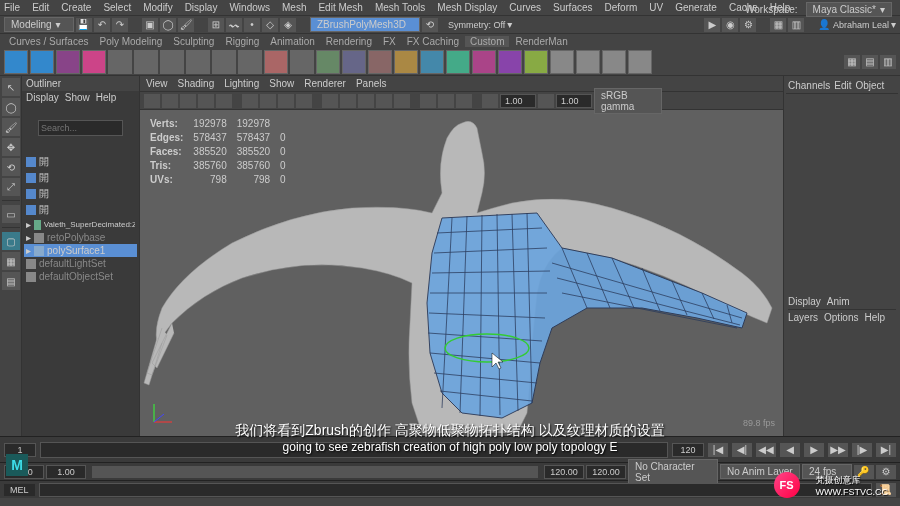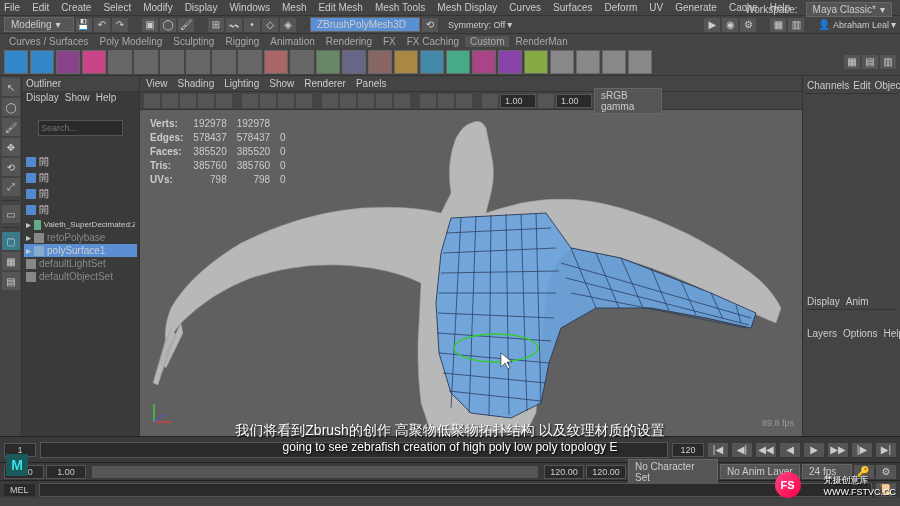--- a/index.html
+++ b/index.html
@@ -34,38 +34,38 @@
 .vp-toolbar .btn{width:16px;height:14px;background:#555}
 .vp-input{background:#2a2a2a;border:1px solid #555;padding:1px 4px;font-size:9px;width:36px}
 .vp-stats{position:absolute;top:40px;left:8px;font-size:9px;color:#ccc;line-height:12px}
 .vp-stats td{padding:0 8px 0 0;text-align:right}
 .vp-stats td:first-child{text-align:left;font-weight:bold}
 .model-area{position:absolute;inset:34px 0 0 0;display:flex;align-items:center;justify-content:center}
 .axis{position:absolute;bottom:8px;left:8px;width:30px;height:30px}
 .camera-label{position:absolute;bottom:4px;left:50%;transform:translateX(-50%);font-size:9px;color:#888}
 .fps{position:absolute;bottom:8px;right:8px;font-size:9px;color:#999}
 .m-logo{position:absolute;bottom:30px;left:6px;width:22px;height:22px;background:#1a5a5a;display:flex;align-items:center;justify-content:center;color:#3ddde8;font-weight:bold;font-size:14px}
-.right-panel{width:98px;background:#444;border-left:1px solid #333;padding:2px}
+.right-panel{width:117px;background:#444;border-left:1px solid #333;padding:2px}
 .right-tabs{display:flex;gap:4px;font-size:9px;padding:2px;border-bottom:1px solid #333}
 .right-sec{margin-top:200px;padding:2px;font-size:9px}
 .right-sec .hd{display:flex;gap:6px;margin-bottom:2px}
 .timeline{height:26px;background:#3a3a3a;display:flex;align-items:center;padding:0 4px;gap:4px;border-top:1px solid #222}
 .time-input{width:32px;background:#2a2a2a;border:1px solid #555;padding:1px;font-size:9px;text-align:center}
 .time-track{flex:1;height:16px;background:#2a2a2a;border:1px solid #555;position:relative}
 .time-slider{height:18px;background:#3a3a3a;display:flex;align-items:center;padding:0 4px;gap:2px;border-top:1px solid #222}
 .range-input{width:40px;background:#2a2a2a;border:1px solid #555;padding:1px;font-size:9px;text-align:center}
 .range-bar{flex:1;height:12px;background:#555;margin:0 4px}
 .play-btn{width:20px;height:14px;background:#555;display:flex;align-items:center;justify-content:center}
 .cmd-line{height:18px;background:#3a3a3a;display:flex;align-items:center;padding:0 4px;gap:4px;border-top:1px solid #222}
 .cmd-label{background:#2a2a2a;padding:1px 6px;font-size:9px}
 .cmd-input{flex:1;background:#2a2a2a;border:1px solid #555;height:14px}
 .subtitle{position:absolute;bottom:52px;left:50%;transform:translateX(-50%);text-align:center;width:90%}
 .sub-cn{color:#fff;font-size:14px;text-shadow:1px 1px 2px #000;font-weight:normal}
 .sub-en{color:#ffffff;font-size:12px;text-shadow:1px 1px 2px #000}
-.watermark{position:absolute;bottom:8px;right:4px;display:flex;align-items:center;gap:23px}
+.watermark{position:absolute;bottom:8px;right:12px;display:flex;align-items:center;gap:16px}
 .wm-logo{width:26px;height:26px;border-radius:50%;background:linear-gradient(135deg,#ff4488,#ff0044);display:flex;align-items:center;justify-content:center;color:#fff;font-weight:bold;font-size:11px}
 .wm-text{color:#fff;font-size:9px;text-shadow:1px 1px 1px #000}
 svg{display:block}
 </style>
 </head>
 <body>
 
 <div class="top-menu">
   <span>File</span>
   <span>Edit</span>
@@ -388,21 +388,21 @@
       <span>Channels</span>
       <span>Edit</span>
       <span>Object</span>
 
     </div>
     <div class="right-sec">
       <div class="hd">
           <span>Display</span>
           <span>Anim</span>
         </div>
-      <div class="hd" style="border-top:1px solid #333;padding-top:18px">
+      <div class="hd" style="border-top:1px solid #333;padding-top:2px">
         <span>Layers</span>
         <span>Options</span>
         <span>Help</span>
       </div>
     </div>
   </div>
 </div>
 
 <div class="timeline">
   <input class="time-input" value="1" style="">

